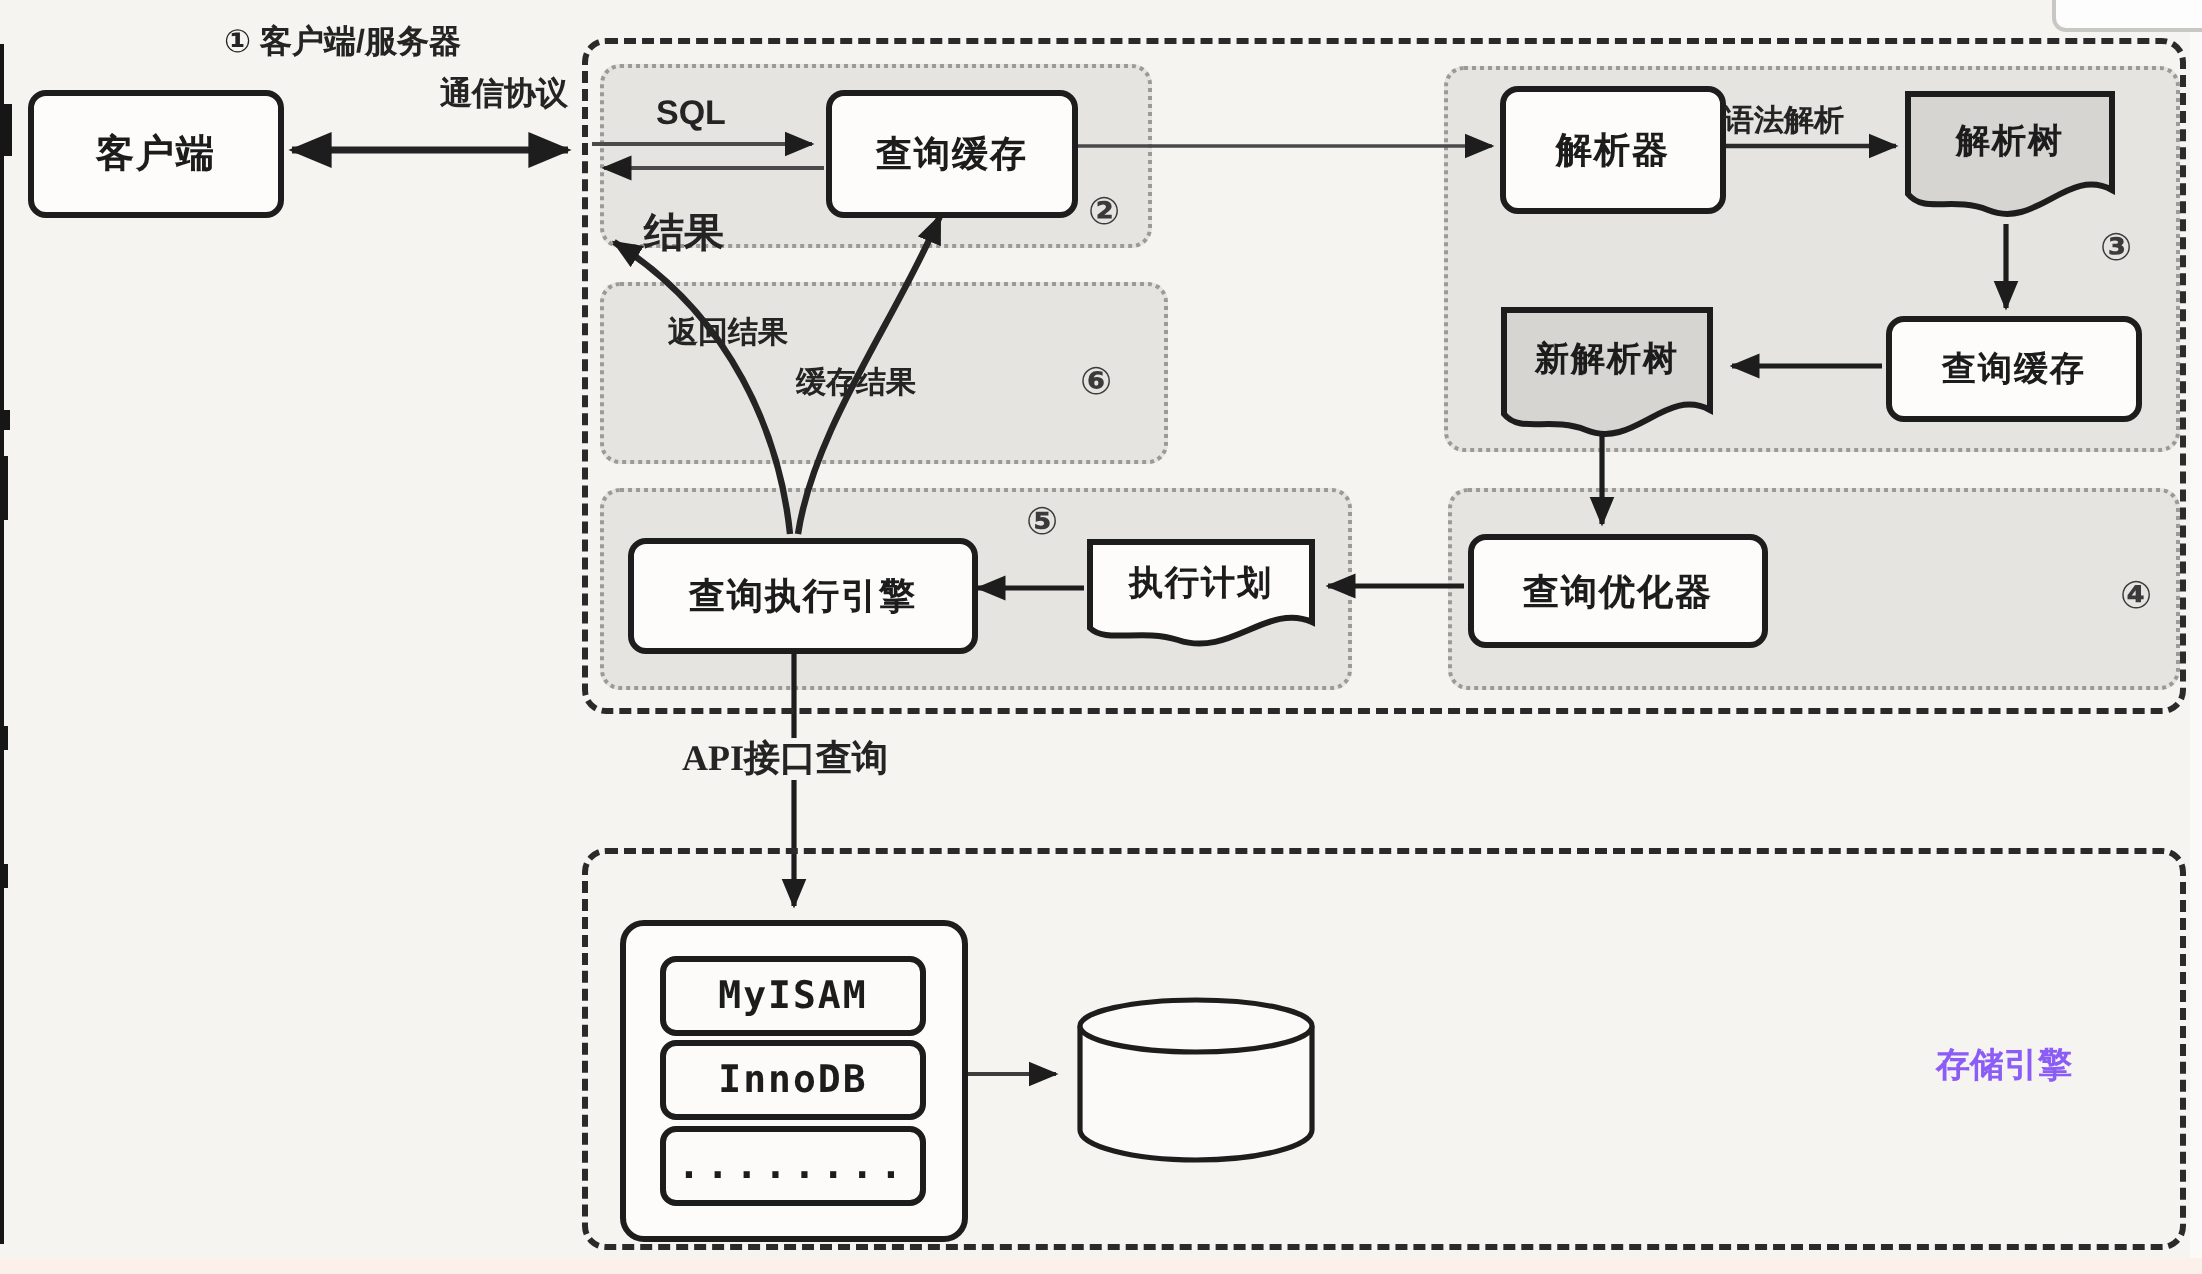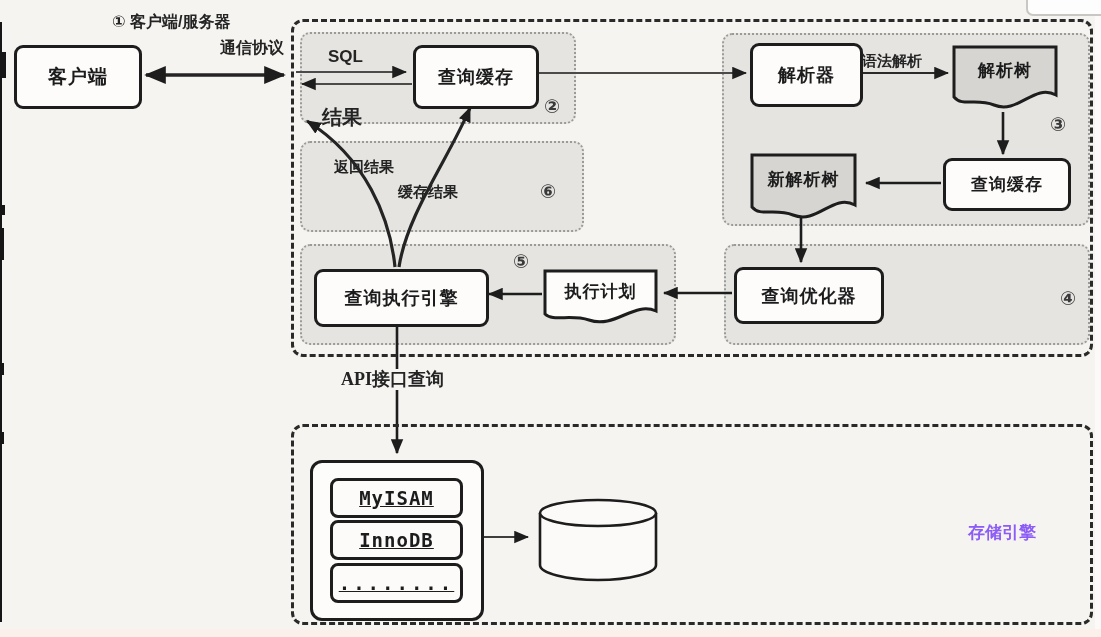--- a/index.html
+++ b/index.html
@@ -27,21 +27,21 @@
     font-weight:bold;font-size:18px;letter-spacing:1px;z-index:4;color:#1c1c1c;
   }
   .doc-label{
     position:absolute;display:flex;align-items:center;justify-content:center;
     font-weight:bold;font-size:17px;letter-spacing:1px;z-index:4;color:#1c1c1c;
   }
   .engine-item{
     position:absolute;background:#fcfbfa;border:3px solid #1d1d1d;
     border-radius:8px;display:flex;align-items:center;justify-content:center;
     font-family:"DejaVu Sans Mono","Liberation Mono",monospace;
-    font-weight:bold;font-size:19px;letter-spacing:1px;z-index:5;color:#1c1c1c;text-decoration:underline;
+    font-weight:bold;font-size:19px;letter-spacing:1px;z-index:5;color:#1c1c1c;
   }
   .lbl{
     position:absolute;font-weight:bold;z-index:5;color:#242424;
     white-space:nowrap;line-height:1.15;
   }
   .step{
     position:absolute;font-weight:bold;font-size:19px;color:#3a3a3a;z-index:5;
   }
   .artifact{position:absolute;background:#161616;z-index:6;}
   #cutoff-box{

